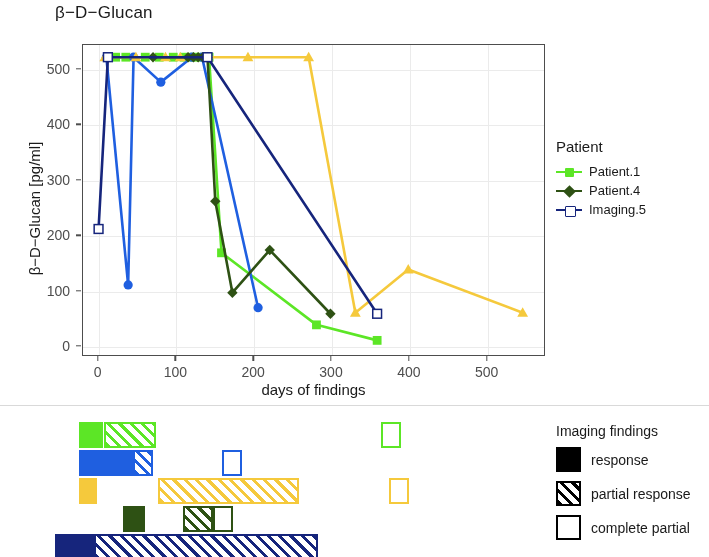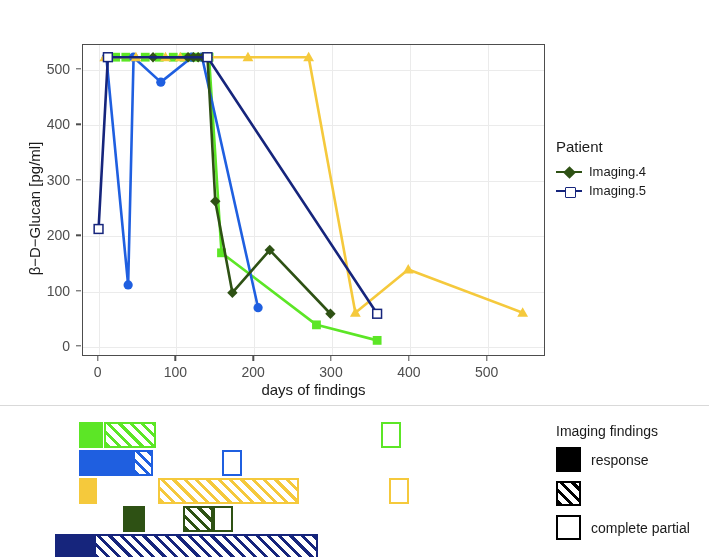--- a/index.html
+++ b/index.html
@@ -89,20 +89,21 @@
   .im-key.base{background:#000000;}
   .im-key.partial{background:#ffffff;border:2.2px solid #000000;}
   .im-key.complete{background:#ffffff;border:2.2px solid #000000;}
   .im-label{font-size:14px;color:#1a1a1a;}
 </style>
 </head>
 <body>
 
 <div class="fig">
 
+  <div id="chart-title">β−D−Glucan</div>
 
   <div id="plot-panel">
     <div id="grid-layer">
         <div class="gl-h" style="top: 302.025px;"></div>
         <div class="gl-h" style="top: 246.607px;"></div>
         <div class="gl-h" style="top: 191.19px;"></div>
         <div class="gl-h" style="top: 135.773px;"></div>
         <div class="gl-h" style="top: 80.3552px;"></div>
         <div class="gl-h" style="top: 24.9378px;"></div>
         <div class="gl-v" style="left: 15.563px;"></div>
@@ -204,24 +205,31 @@
     </div>
 
   <div id="x-axis-title">days of findings</div>
   <div id="y-axis-title">β−D−Glucan [pg/ml]</div>
 
   <div id="patient-legend">
     <div class="lg-title">Patient</div>
     <div id="patient-legend-items">
         <div class="lg-row">
           <span class="lg-key">
+            <span class="bar" style="background: rgb(92, 230, 38);"></span>
+            <span class="mk sq" style="background: rgb(92, 230, 38);"></span>
+          </span>
+          <span class="lg-label">Patient.1</span>
+        </div>
+        <div class="lg-row">
+          <span class="lg-key">
             <span class="bar" style="background: rgb(46, 81, 20);"></span>
             <span class="mk di" style="background: rgb(46, 81, 20);"></span>
           </span>
-          <span class="lg-label">Imaging.4</span>
+          <span class="lg-label">Patient.4</span>
         </div>
         <div class="lg-row">
           <span class="lg-key">
             <span class="bar" style="background: rgb(22, 37, 124);"></span>
             <span class="mk osq" style="border-color: rgb(22, 37, 124);"></span>
           </span>
           <span class="lg-label">Imaging.5</span>
         </div>
       </div>
   </div>
@@ -257,20 +265,21 @@
 
   <div id="imaging-legend">
     <div class="lg-title">Imaging findings</div>
     <div id="imaging-legend-items">
         <div class="im-row">
           <span class="im-key base"></span>
           <span class="im-label">response</span>
         </div>
         <div class="im-row">
           <span class="im-key partial" style="background-image: repeating-linear-gradient(45deg, rgb(0, 0, 0) 0px, rgb(0, 0, 0) 3px, rgb(255, 255, 255) 3px, rgb(255, 255, 255) 8px);"></span>
+          <span class="im-label">partial response</span>
         </div>
         <div class="im-row">
           <span class="im-key complete"></span>
           <span class="im-label">complete partial</span>
         </div>
       </div>
   </div>
 
 </div>
 

